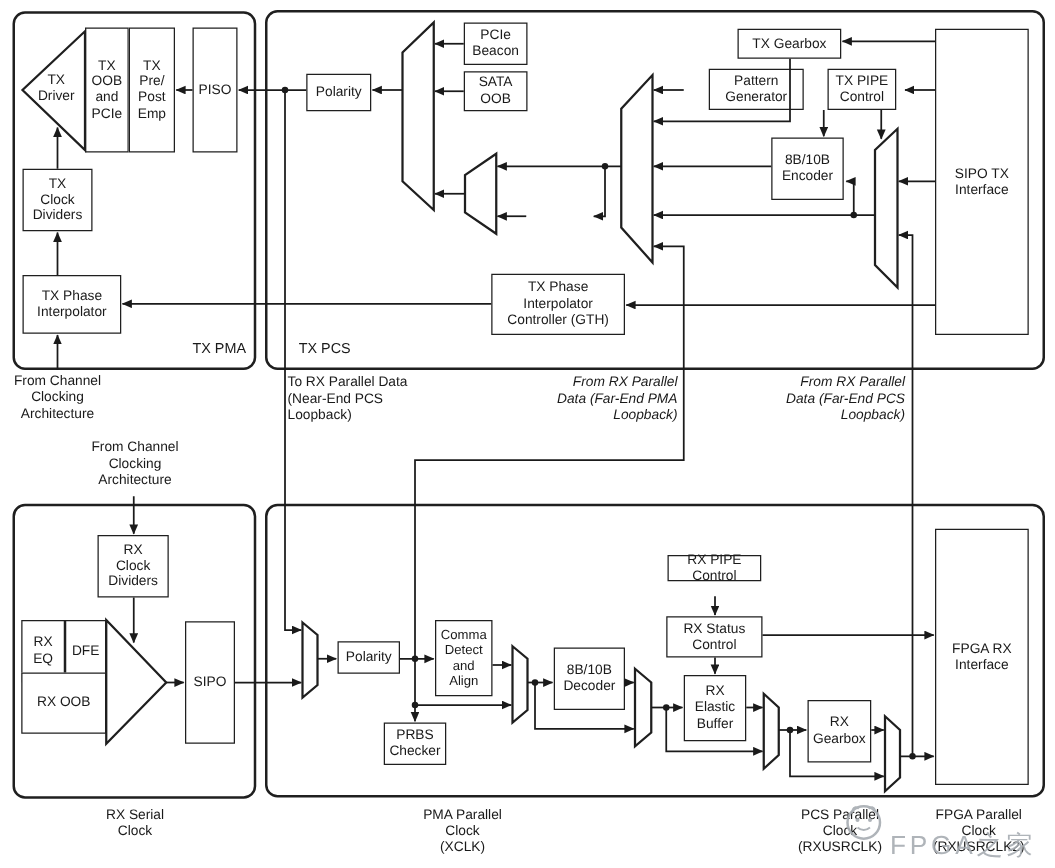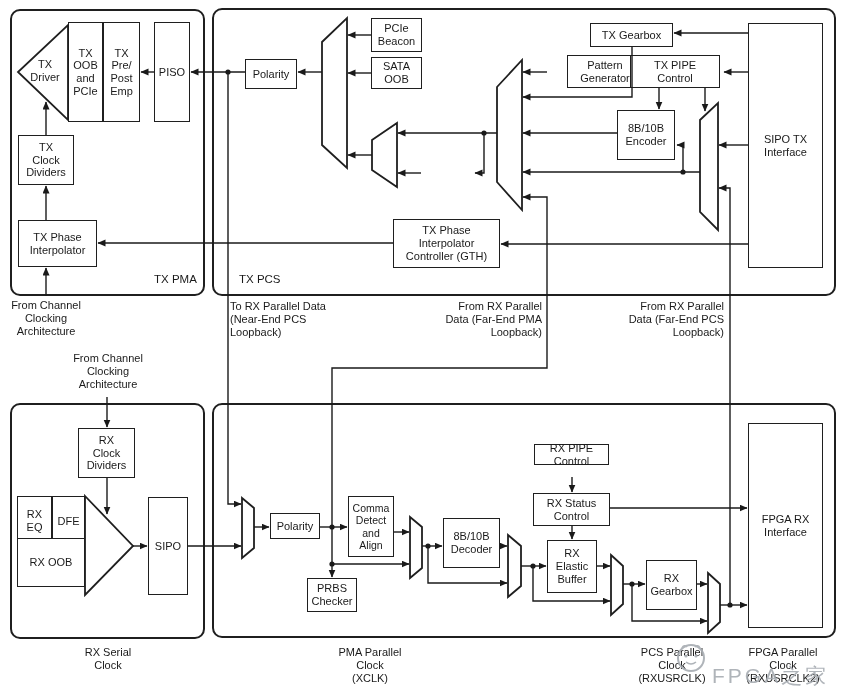--- a/index.html
+++ b/index.html
@@ -4,21 +4,21 @@
 <style>
   html,body{margin:0;padding:0;background:#fff;}
   .canvas{position:relative;width:844px;height:694px;background:#ffffff;
           font-family:"Liberation Sans",sans-serif;color:#1a1a1a;overflow:hidden;}
   .blk{position:absolute;border:2px solid #1f1f1f;border-radius:10px;background:transparent;box-sizing:border-box;}
   .box{position:absolute;background:#ffffff;border:1.6px solid #1f1f1f;box-sizing:border-box;
        display:flex;align-items:center;justify-content:center;text-align:center;
        white-space:pre-line;font-size:11px;line-height:1.16;}
   .lbl{position:absolute;white-space:pre-line;font-size:11px;line-height:1.2;}
   .lbl.c{text-align:center;}
-  .lbl.r{text-align:right;}
+  .lbl.r{text-align:right;font-style:italic;}
   .blklbl{position:absolute;font-size:11.5px;}
   svg.wires{position:absolute;left:0;top:0;}
   .wm{position:absolute;left:674px;top:636px;width:168px;height:42px;display:flex;align-items:center;
       color:#a7acb2;opacity:.9;pointer-events:none;}
   .wm .wmtxt{font-size:21px;letter-spacing:3px;margin-left:4px;margin-top:37px;}
 </style>
 </head>
 <body>
 
 <div class="canvas">
@@ -44,21 +44,21 @@
 Interpolator</div>
 
   <div class="box" style="left:245px;top:59px;width:52px;height:30px">Polarity</div>
   <div class="box" style="left:371px;top:18px;width:51px;height:34px">PCIe
 Beacon</div>
   <div class="box" style="left:371px;top:57px;width:51px;height:32px">SATA
 OOB</div>
   <div class="box" style="left:567px;top:55px;width:76px;height:33px">Pattern
 Generator</div>
   <div class="box" style="left:590px;top:23px;width:83px;height:24px">TX Gearbox</div>
-  <div class="box" style="left:630px;top:55px;width:90px;height:33px">TX PIPE
+  <div class="box" style="left:662px;top:55px;width:55px;height:33px">TX PIPE
 Control</div>
   <div class="box" style="left:617px;top:110px;width:58px;height:50px">8B/10B
 Encoder</div>
   <div class="box" style="left:748px;top:23px;width:75px;height:245px">SIPO TX
 Interface</div>
   <div class="box" style="left:393px;top:219px;width:107px;height:49px">TX Phase
 Interpolator
 Controller (GTH)</div>
 
   <div class="box" style="left:78px;top:428px;width:57px;height:50px">RX

